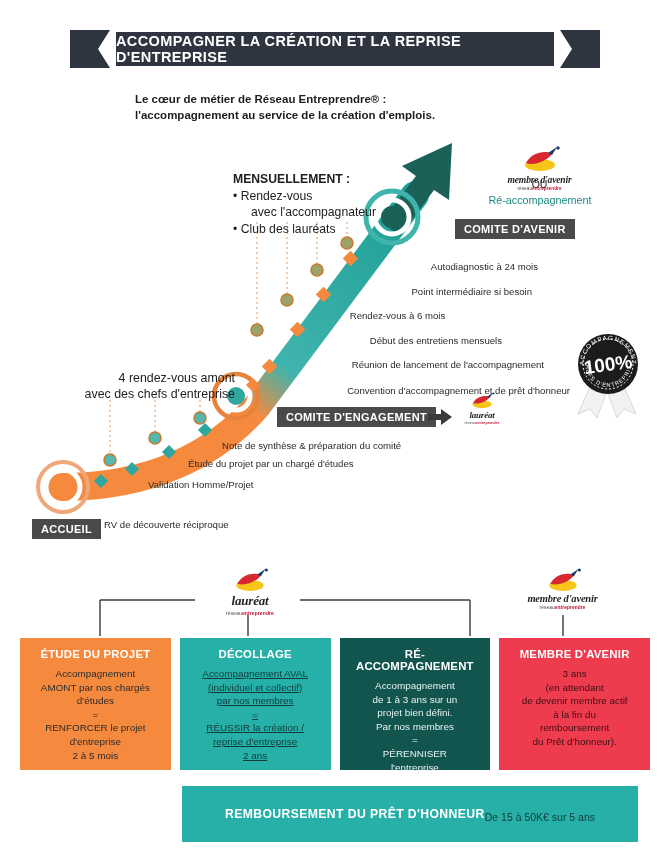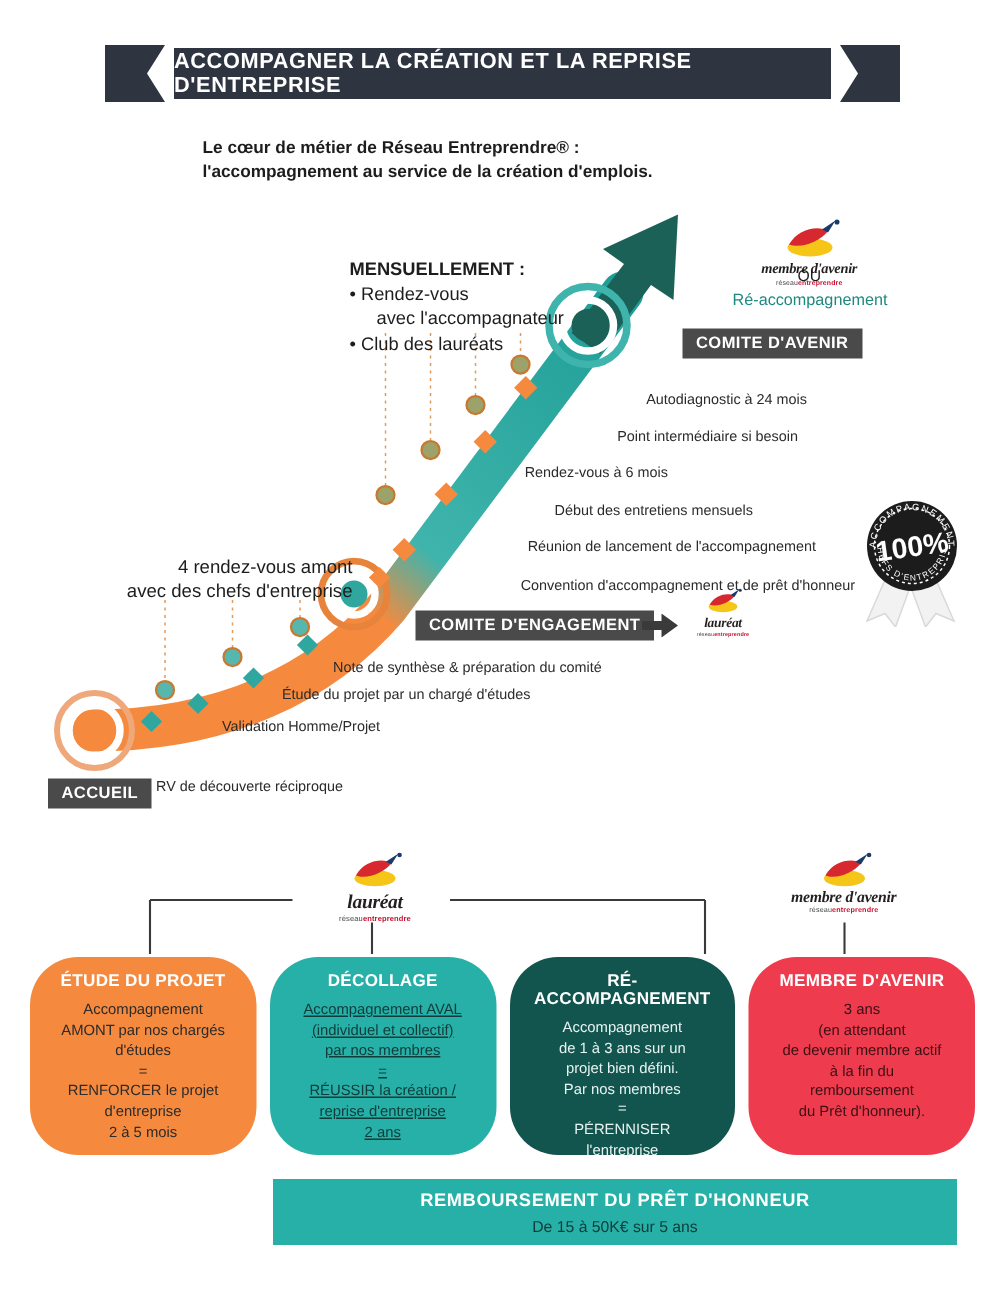--- a/index.html
+++ b/index.html
@@ -64,34 +64,34 @@
   #reacc{left:450px;top:190px;width:180px;text-align:center;font-size:10.8px;color:#1d8a80;}
 
   
   #seal{left:570px;top:330px;width:76px;height:88px;}
 
   
   #brackets{left:0;top:580px;}
 
   
   #boxes{left:20px;top:638px;width:630px;height:132px;display:flex;gap:9px;}
-  .box{flex:1;padding:10px 7px 0 7px;box-sizing:border-box;text-align:center;border-radius:32px;}
+  .box{flex:1;padding:10px 7px 0 7px;box-sizing:border-box;text-align:center;}
   .box .t{font-size:11.4px;font-weight:bold;color:#ffffff;letter-spacing:.2px;margin-bottom:7px;}
   .box .b{font-size:9.9px;line-height:13.6px;}
   .box.orange{background:#F58A3F;}
   .box.orange .b{color:#2b2b2b;}
   .box.teal{background:#26B0A8;}
   .box.teal .b{color:#103c39;text-decoration:underline;}
   .box.dark{background:#12544E;}
   .box.dark .b{color:#e7f3f1;}
   .box.red{background:#EE3B4E;}
   .box.red .b{color:#3a1014;}
 
-  #remb{left:182px;top:786px;width:456px;height:44px;background:#26B0A8;
-    display:flex;flex-direction:column;align-items:center;justify-content:center;}
+  #remb{left:182px;top:786px;width:456px;height:56px;background:#26B0A8;
+    display:flex;flex-direction:row;align-items:center;justify-content:center;}
   #remb .t{color:#fff;font-size:12.2px;font-weight:bold;letter-spacing:.4px;}
   #remb .s{color:#103c39;font-size:10.5px;margin-top:5px;}
 </style>
 </head>
 <body>
 
 <div class="abs" id="banner">
   <div class="ribbon-left"></div>
   <div class="ribbon-right"></div>
   <div class="plate">

